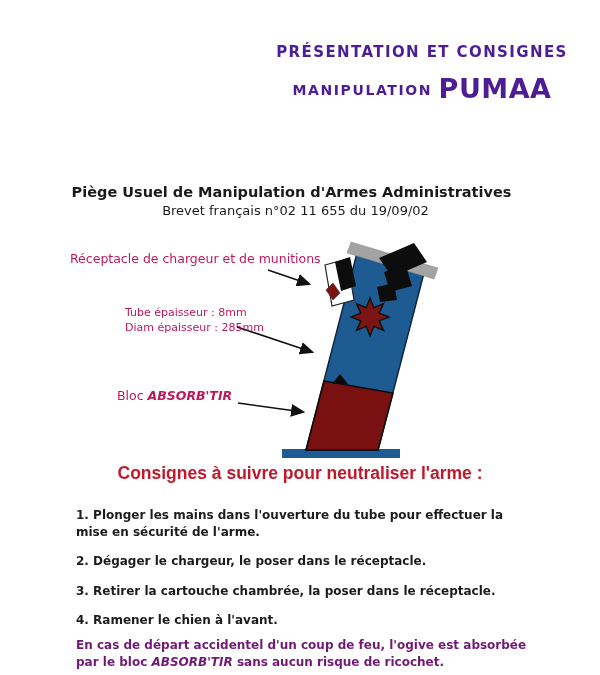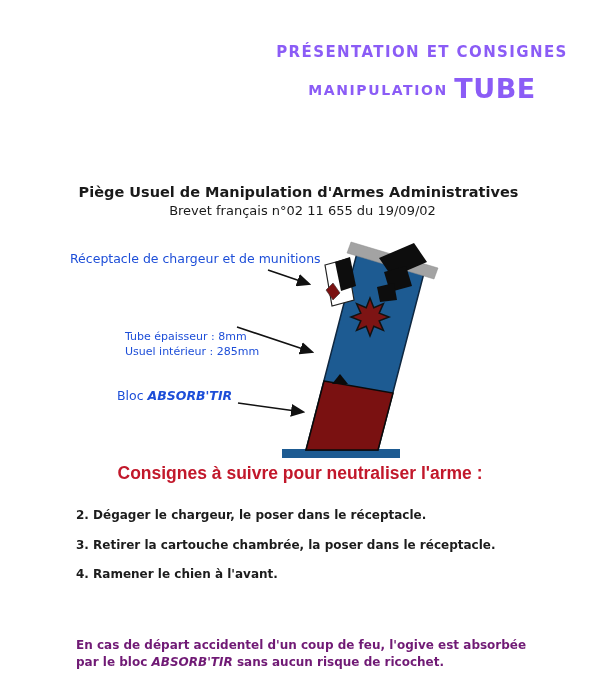--- a/index.html
+++ b/index.html
@@ -2,33 +2,33 @@
 <html><head>
 <meta charset="utf-8">
 <style>
   html,body{margin:0;padding:0;background:#e9e9e9;}
   .page{
     position:relative;width:600px;height:675px;background:#ffffff;
     margin:0 auto;overflow:hidden;
     font-family:"DejaVu Sans",sans-serif;color:#1a1a1a;
   }
   
-  .title{position:absolute;top:42px;right:18px;width:320px;text-align:center;font-weight:bold;color:#8b5cf6;}
+  .title{position:absolute;top:42px;right:18px;width:320px;text-align:center;font-weight:bold;color:#4c1d95;}
   .title .l1,.title .l2{font-size:15px;letter-spacing:1.4px;line-height:21px;}
   .title .l3{margin-top:10px;font-size:14px;letter-spacing:1.6px;}
   .title .l3 .brand{font-size:27px;letter-spacing:.5px;vertical-align:-3px;}
   
-  .subtitle{position:absolute;top:184px;left:11px;width:575px;text-align:center;}
+  .subtitle{position:absolute;top:184px;left:4px;width:575px;text-align:center;}
   .subtitle .sub-h{font-size:14.5px;font-weight:bold;}
   .subtitle .patent{font-size:13px;margin-top:3px;font-weight:normal;padding-left:8px;}
   
   .diagram-svg{position:absolute;top:240px;left:0;}
-  .lbl{position:absolute;font-size:12.5px;color:#1d4ed8;white-space:nowrap;}
+  .lbl{position:absolute;font-size:12.5px;color:#be185d;white-space:nowrap;}
   .lbl-receptacle{left:70px;top:251px;}
-  .lbl-tube{left:125px;top:329px;font-size:11px;line-height:15px;}
+  .lbl-tube{left:125px;top:305px;font-size:11px;line-height:15px;}
   .lbl-bloc{left:117px;top:388px;}
   .bloc-name{font-weight:bold;font-style:italic;}
   
   .consignes{position:absolute;top:463px;left:0;width:600px;margin:0;text-align:center;
     font-family:"Liberation Sans",sans-serif;font-size:17.5px;font-weight:bold;color:#c2182b;}
   
   .steps{position:absolute;top:507px;left:76px;width:452px;margin:0;padding:0;list-style:none;
     font-size:12px;font-weight:bold;line-height:16.5px;color:#1c1c1c;}
   .steps li{margin:0 0 13px 0;}
   
@@ -36,21 +36,21 @@
     font-size:12px;font-weight:bold;line-height:17px;color:#701a75;}
   .brand-i{font-style:italic;}
 </style>
 </head>
 <body>
 
 <div class="page">
 
   <header class="title">
     <div class="l1">PRÉSENTATION ET CONSIGNES</div>
-    <div class="l3"><span>MANIPULATION</span> <span class="brand">TUBE</span></div>
+    <div class="l3"><span>MANIPULATION</span> <span class="brand">PUMAA</span></div>
   </header>
 
   <section class="subtitle">
     <div class="sub-h">Piège Usuel de Manipulation d'Armes Administratives</div>
     <div class="patent">Brevet français n°02 11 655 du 19/09/02</div>
   </section>
 
   <svg class="diagram-svg" width="600" height="222" viewBox="0 0 600 222">
     <defs>
       <marker id="arrow" markerWidth="9" markerHeight="8" refX="7.5" refY="4" orient="auto">
@@ -78,27 +78,28 @@
     <polygon points="326,50 333,43 340,53 333,60" fill="#7a1212" stroke="#333" stroke-width="0.6"></polygon>
 
     <line x1="268" y1="30" x2="309" y2="44" stroke="#111" stroke-width="1.6" marker-end="url(#arrow)"></line>
     <line x1="237" y1="87" x2="312" y2="112" stroke="#111" stroke-width="1.6" marker-end="url(#arrow)"></line>
     <line x1="238" y1="163" x2="303" y2="172" stroke="#111" stroke-width="1.6" marker-end="url(#arrow)"></line>
   </svg>
 
   <div class="lbl lbl-receptacle">Réceptacle de chargeur et de munitions</div>
   <div class="lbl lbl-tube">
     <div>Tube épaisseur : 8mm</div>
-    <div>Usuel intérieur : 285mm</div>
+    <div>Diam épaisseur : 285mm</div>
   </div>
   <div class="lbl lbl-bloc"><span>Bloc</span> <span class="bloc-name">ABSORB'TIR</span></div>
 
   <h2 class="consignes">Consignes à suivre pour neutraliser l'arme :</h2>
 
   <ol class="steps">
+    <li>1. Plonger les mains dans l'ouverture du tube pour effectuer  la mise en sécurité de l'arme.</li>
     <li>2. Dégager le chargeur, le poser dans le réceptacle.</li>
     <li>3. Retirer la cartouche chambrée, la poser dans le réceptacle.</li>
     <li>4. Ramener le chien à l'avant.</li>
   </ol>
 
   <p class="footnote"><span>En cas de départ accidentel d'un coup de feu, l'ogive est absorbée par le bloc</span> <span class="brand-i">ABSORB'TIR</span> <span>sans aucun risque de ricochet.</span></p>
 
 </div>
 
 </body></html>

